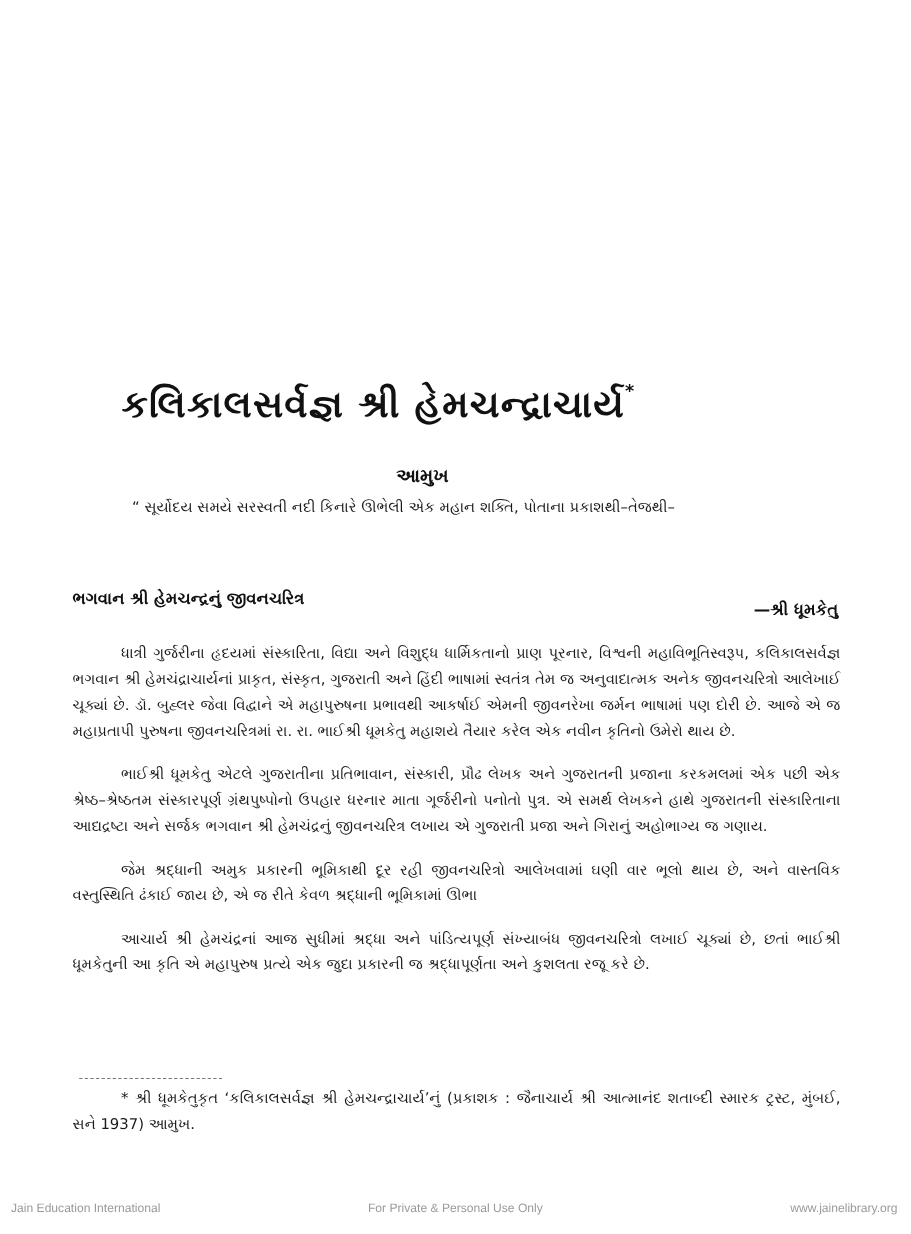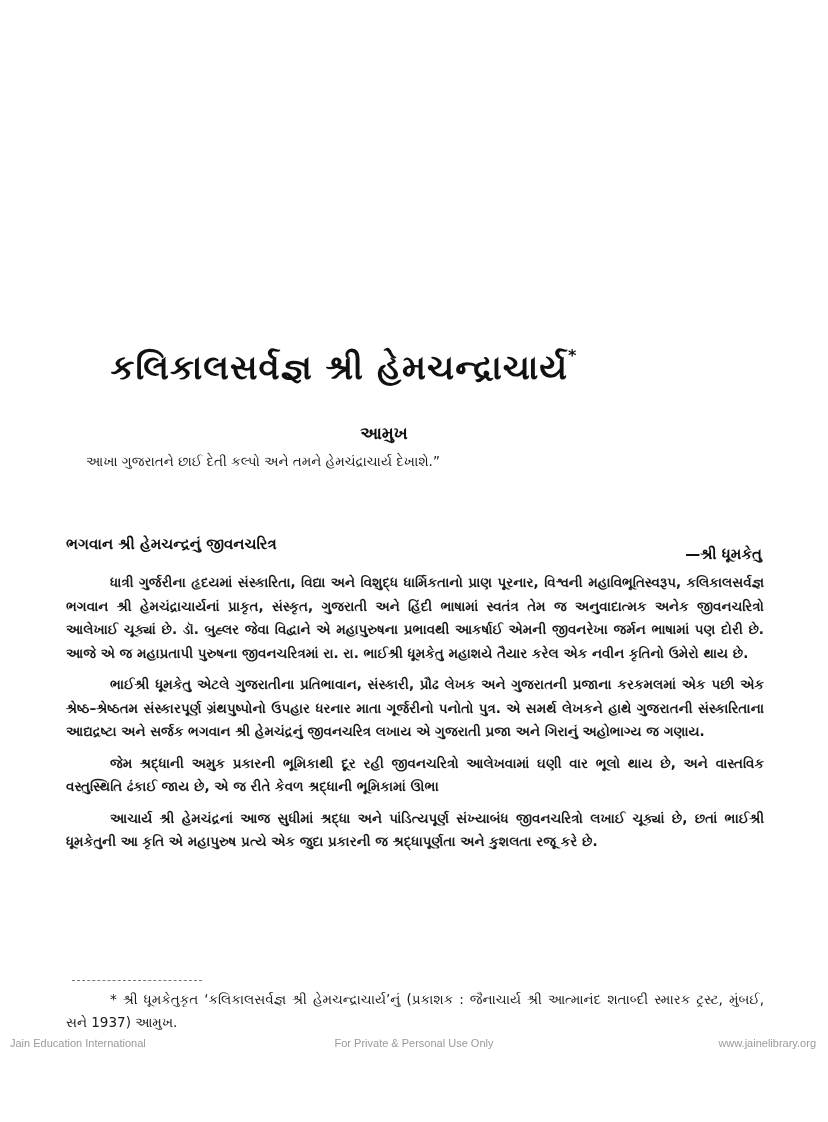--- a/index.html
+++ b/index.html
@@ -79,24 +79,23 @@
     .body-text {
       position: absolute;
       left: 66px;
       top: 567px;
       width: 698px;
       font-size: 13.5px;
       line-height: 23.5px;
       color: #1a1a1a;
     }
     .body-text p {
-      margin: 4px 0 8px 0;
+      margin: 16px 0 8px 0;
       text-indent: 44px;
       text-align: justify;
-      font-weight: bold;
     }
     .fn-rule {
       position: absolute;
       left: 72px;
       top: 980px;
       width: 130px;
       height: 0;
       border-top: 1px dashed #777;
     }
     .footnote {
@@ -106,21 +105,21 @@
       width: 698px;
       font-size: 13.5px;
       line-height: 23px;
       color: #1a1a1a;
       text-indent: 44px;
       text-align: justify;
     }
     .footer {
       position: absolute;
       left: 0; width: 828px;
-      top: 1037px;
+      top: 1093px;
       height: 20px;
       font-family: "Liberation Sans", sans-serif;
       font-size: 11px;
       color: #9a9a9a;
     }
     .footer .f-left { position: absolute; left: 10px; top: 0; }
     .footer .f-center { position: absolute; left: 0; width: 828px; text-align: center; top: 0; }
     .footer .f-right { position: absolute; right: 12px; top: 0; }
   </style>
 </head>
@@ -128,21 +127,21 @@
 
 <div class="page">
 
   <div class="title">
     <span>કલિકાલસર્વજ્ઞ શ્રી હેમચન્દ્રાચાર્ય</span><sup>*</sup>
   </div>
 
   <div class="preface-heading">આમુખ</div>
 
   <div class="quote">
-    <span class="line2">આખા ગુજરાતને છાઈ દેતી કલ્પો અને તમને હેમચંદ્રાચાર્ય દેખાશે.”</span>
+    <span>“ સૂર્યોદય સમયે સરસ્વતી નદી કિનારે ઊભેલી એક મહાન શક્તિ, પોતાના પ્રકાશથી–તેજથી–</span>
   </div>
 
   <div class="attribution">—શ્રી ધૂમકેતુ</div>
 
   <div class="section-heading">ભગવાન શ્રી હેમચન્દ્રનું જીવનચરિત્ર</div>
 
   <div class="body-text">
     <p>ધાત્રી ગુર્જરીના હૃદયમાં સંસ્કારિતા, વિદ્યા અને વિશુદ્ધ ધાર્મિકતાનો પ્રાણ પૂરનાર, વિશ્વની મહાવિભૂતિસ્વરૂપ, કલિકાલસર્વજ્ઞ ભગવાન શ્રી હેમચંદ્રાચાર્યનાં પ્રાકૃત, સંસ્કૃત, ગુજરાતી અને હિંદી ભાષામાં સ્વતંત્ર તેમ જ અનુવાદાત્મક અનેક જીવનચરિત્રો આલેખાઈ ચૂક્યાં છે. ડૉ. બુહ્લર જેવા વિદ્વાને એ મહાપુરુષના પ્રભાવથી આકર્ષાઈ એમની જીવનરેખા જર્મન ભાષામાં પણ દોરી છે. આજે એ જ મહાપ્રતાપી પુરુષના જીવનચરિત્રમાં રા. રા. ભાઈશ્રી ધૂમકેતુ મહાશયે તૈયાર કરેલ એક નવીન કૃતિનો ઉમેરો થાય છે.</p>
     <p>ભાઈશ્રી ધૂમકેતુ એટલે ગુજરાતીના પ્રતિભાવાન, સંસ્કારી, પ્રૌઢ લેખક અને ગુજરાતની પ્રજાના કરકમલમાં એક પછી એક શ્રેષ્ઠ–શ્રેષ્ઠતમ સંસ્કારપૂર્ણ ગ્રંથપુષ્પોનો ઉપહાર ધરનાર માતા ગૂર્જરીનો પનોતો પુત્ર. એ સમર્થ લેખકને હાથે ગુજરાતની સંસ્કારિતાના આદ્યદ્રષ્ટા અને સર્જક ભગવાન શ્રી હેમચંદ્રનું જીવનચરિત્ર લખાય એ ગુજરાતી પ્રજા અને ગિરાનું અહોભાગ્ય જ ગણાય.</p>
     <p>જેમ શ્રદ્ધાની અમુક પ્રકારની ભૂમિકાથી દૂર રહી જીવનચરિત્રો આલેખવામાં ઘણી વાર ભૂલો થાય છે, અને વાસ્તવિક વસ્તુસ્થિતિ ઢંકાઈ જાય છે, એ જ રીતે કેવળ શ્રદ્ધાની ભૂમિકામાં ઊભા</p>

